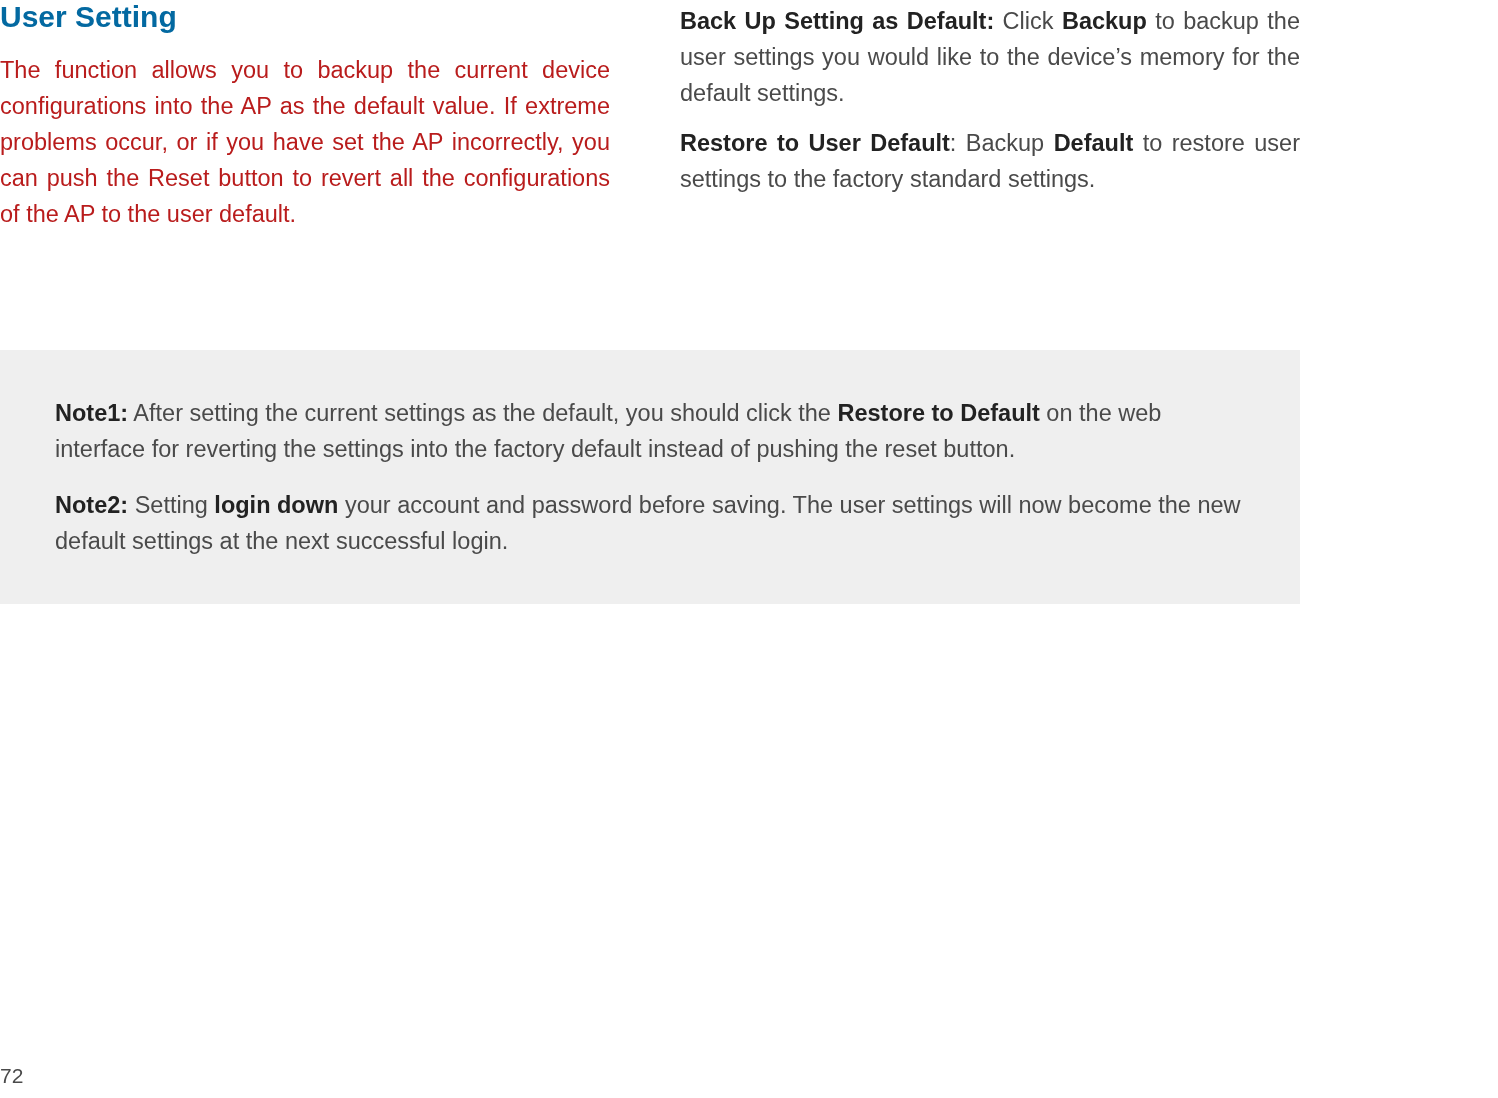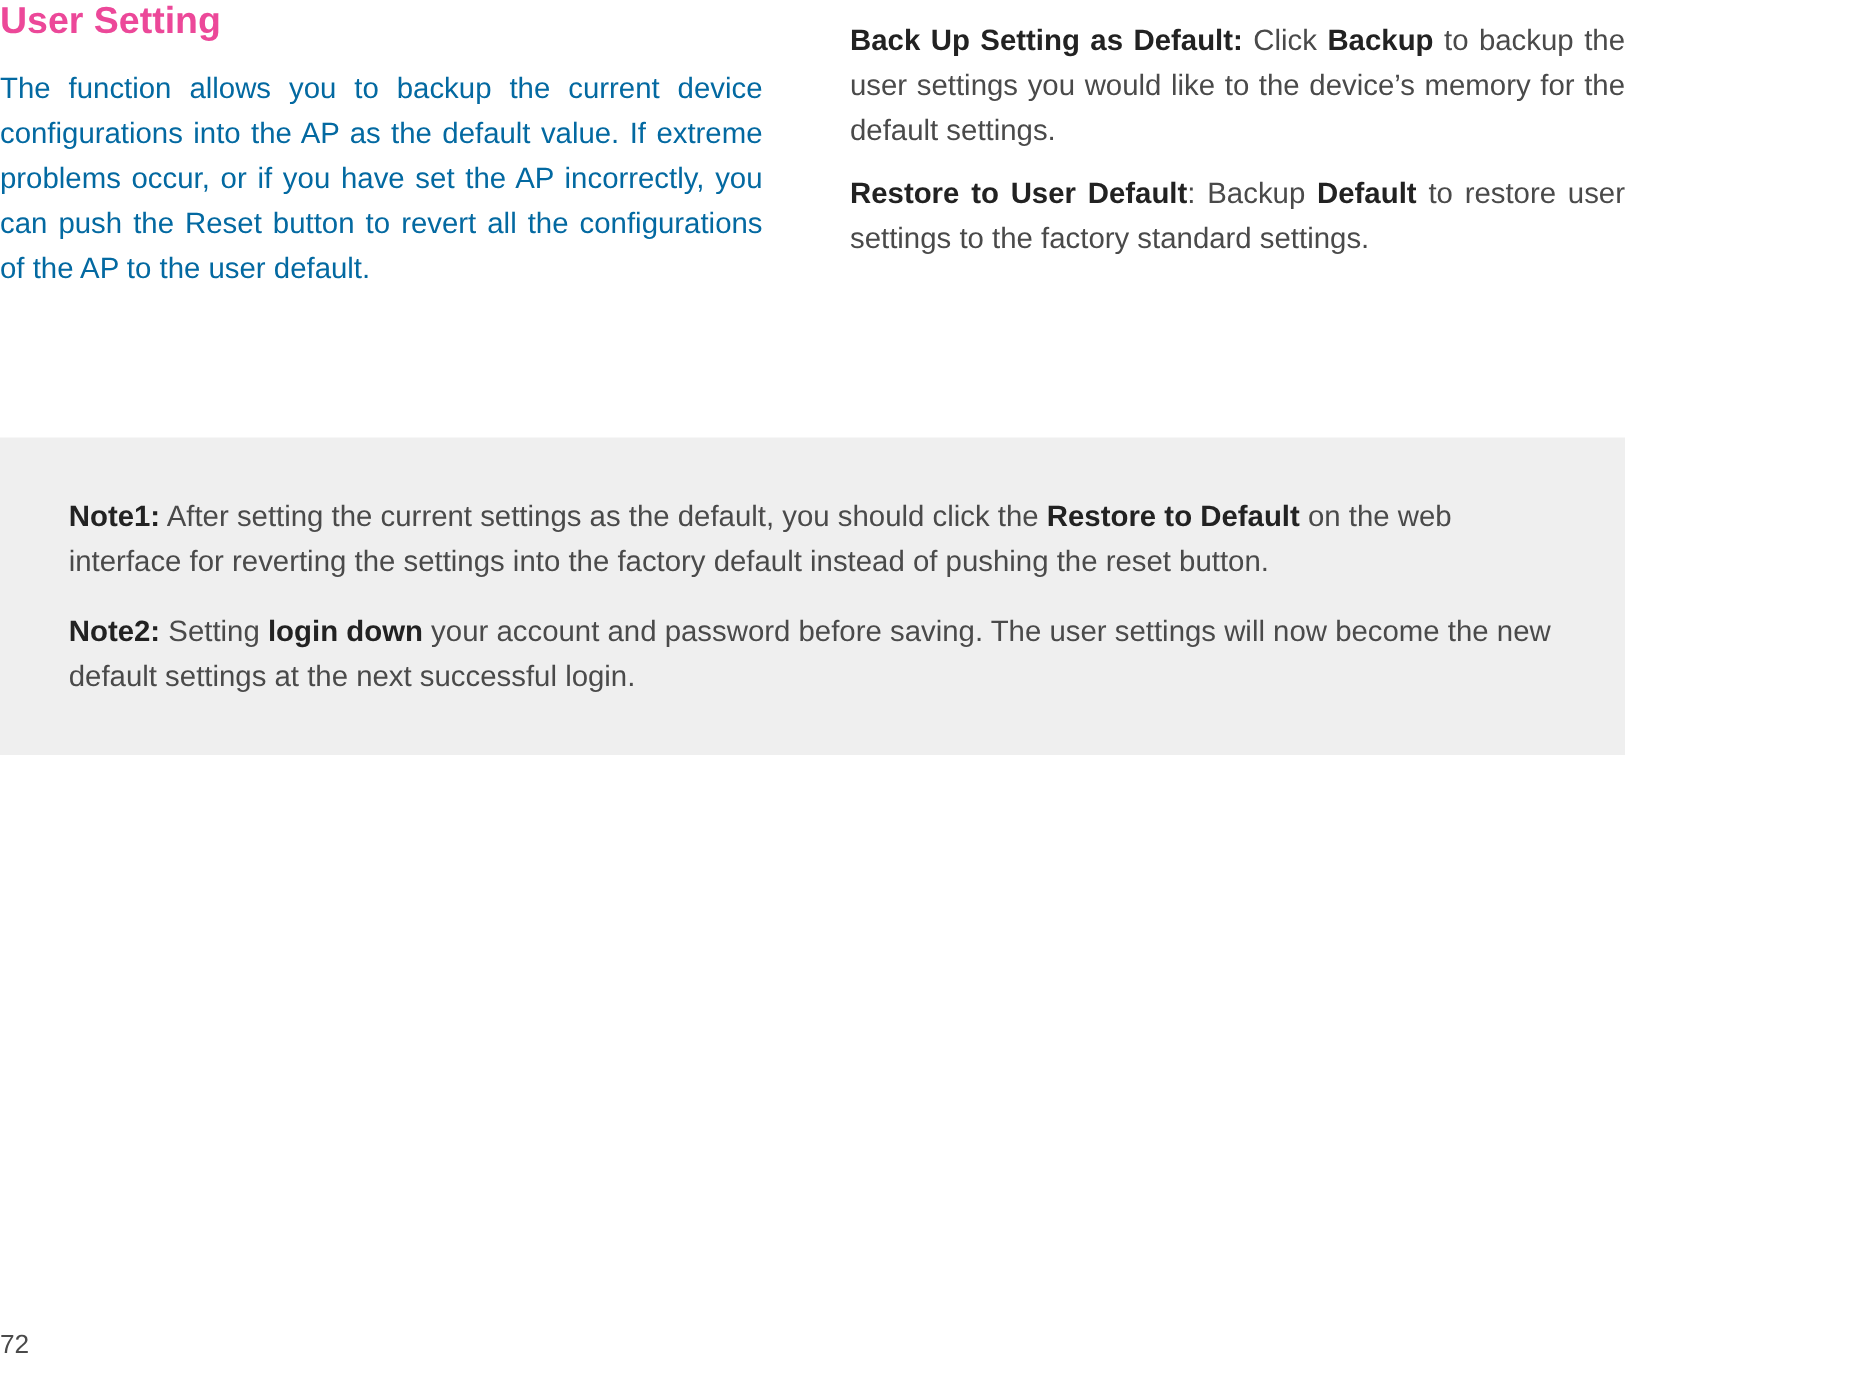--- a/index.html
+++ b/index.html
@@ -27,35 +27,35 @@
     width: 610px;
   }
   .col-right {
     left: 680px;
     top: 0px;
     width: 620px;
   }
   h2.section-title {
     font-size: 30px;
     font-weight: 700;
-    color: #ec4899;
+    color: #0369a1;
     margin: 0 0 18px 0;
     letter-spacing: 0px;
   }
   p.left-para {
     font-size: 23.5px;
     line-height: 36px;
     margin: 0;
     text-align: justify;
-    color: #0369a1;
+    color: #b91c1c;
   }
   p.right-para {
     font-size: 23.5px;
     line-height: 36px;
-    margin: 14px 0 14px 0;
+    margin: 3px 0 14px 0;
     text-align: justify;
     color: #4a4a4a;
   }
   .bold {
     font-weight: 700;
     color: #222222;
     text-align: right;
   }
   .note-box {
     position: absolute;

